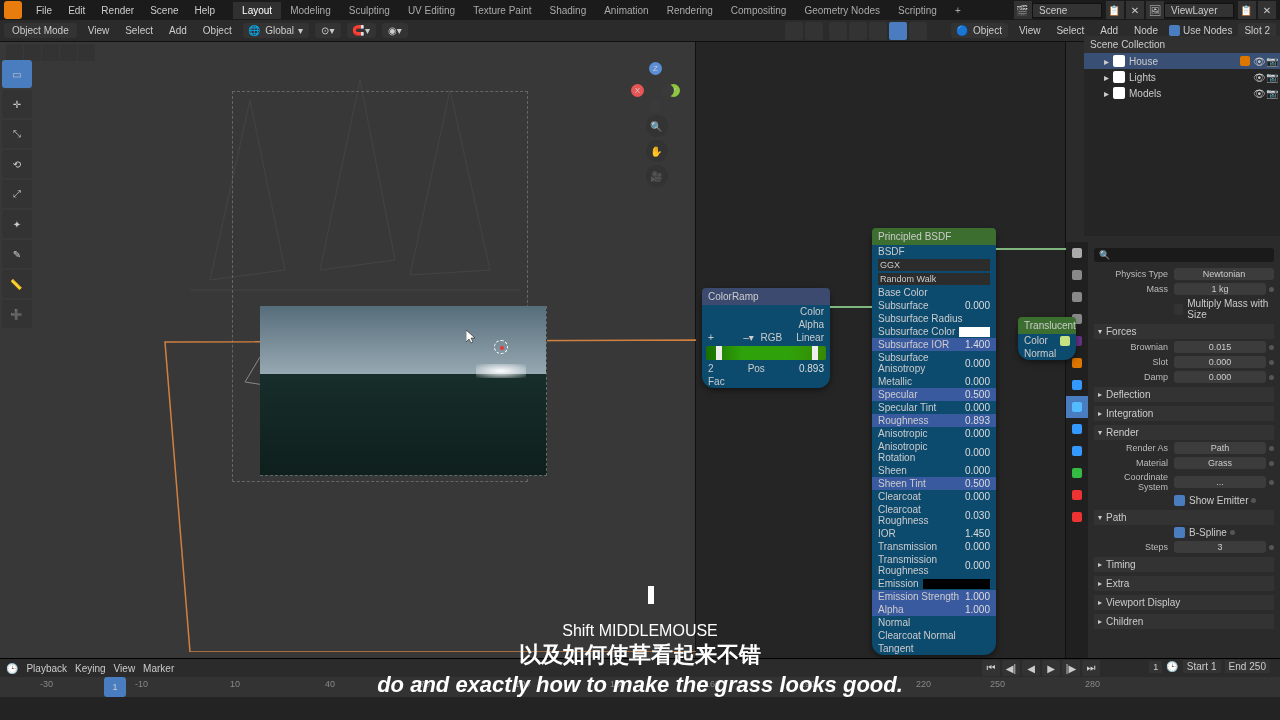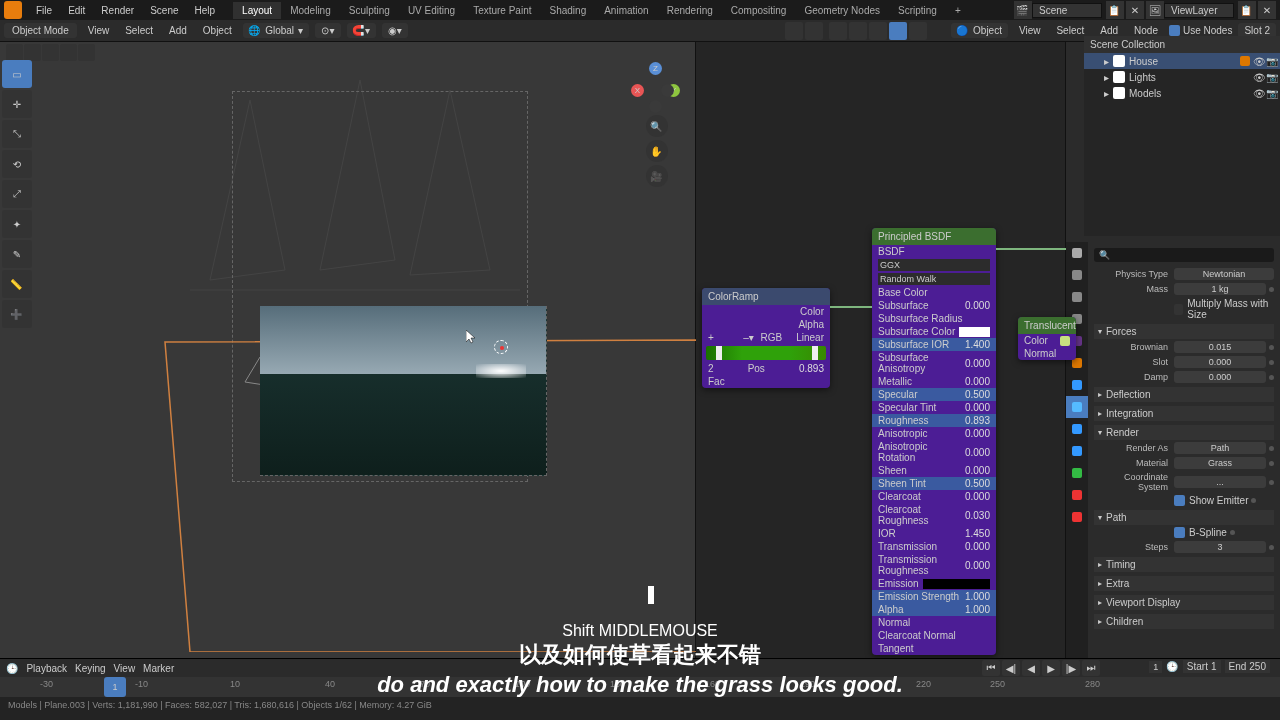--- a/index.html
+++ b/index.html
@@ -64,21 +64,21 @@
   .rendered-img { position: absolute; left: 260px; top: 264px; width: 287px; height: 170px; background: linear-gradient(#1d3836, #0e1f1c); border-bottom: 1px dashed #666; border-right: 1px dashed #666; }
   .rendered-img .sky { position: absolute; top: 0; left: 0; right: 0; height: 40%; background: linear-gradient(#566d7a, #97a9b3); }
   .rendered-img .flare { position: absolute; right: 20px; top: 58px; width: 50px; height: 14px; background: radial-gradient(ellipse, #fff, rgba(255,255,255,0)); }
   .ground-plane { position: absolute; left: 160px; top: 260px; width: 650px; height: 350px; pointer-events: none; }
   .cursor-3d { position: absolute; left: 494px; top: 298px; width: 14px; height: 14px; border: 1px dashed #fff; border-radius: 50%; }
   .cursor-3d::after { content: ""; position: absolute; left: 5px; top: 5px; width: 4px; height: 4px; background: #e33; border-radius: 50%; }
   .dashed-box { position: absolute; left: 232px; top: 49px; width: 296px; height: 391px; border: 1px dashed #666; }
   .mouse-ptr { position: absolute; left: 466px; top: 288px; width: 10px; height: 14px; }
 
   
-  .node { position: absolute; background: #4c1d95; border-radius: 4px; box-shadow: 0 2px 6px rgba(0,0,0,0.5); }
+  .node { position: absolute; background: #0c4a6e; border-radius: 12px; box-shadow: 0 2px 6px rgba(0,0,0,0.5); }
   .node .hdr { padding: 3px 6px; border-radius: 4px 4px 0 0; font-size: 10px; }
   .node.shader .hdr { background: #3b6e2f; }
   .node.conv .hdr { background: #3b4a6e; }
   .node .row { display: flex; align-items: center; padding: 1px 6px; font-size: 9px; min-height: 12px; justify-content: space-between; }
   .node .row.hl2 { background: #3a5aa0; }
   .node .val { color: #ddd; }
   .node select, .node .fake-sel { background: #2c2c2c; border: none; color: #ccc; font-size: 9px; padding: 1px 2px; width: 100%; }
   .node .colorfield { background: #fff; height: 10px; flex: 1; margin-left: 4px; }
   .node .colorfield.dark { background: #000; }
   .node .ramp { height: 14px; background: linear-gradient(to right, #1a6f00, #2fa10a 30%, #2fa10a 70%, #388800); margin: 2px 4px; border-radius: 2px; position: relative; }
@@ -670,19 +670,18 @@
         <div class="tick" style="left: 420px;">70</div>
         <div class="tick" style="left: 515px; font-style: italic;">100</div>
         <div class="tick" style="left: 610px;">130</div>
         <div class="tick" style="left: 705px;">160</div>
         <div class="tick" style="left: 800px;">190</div>
         <div class="tick" style="left: 895px; margin-left: 21px;">220</div>
         <div class="tick" style="left: 990px;">250</div>
         <div class="tick" style="left: 1085px;">280</div>
       </div>
   </div>
-  <div class="status">Models | Plane.003   |  Verts: 1,181,990   |  Faces: 582,027   |  Tris: 1,680,616   |  Objects 1/62   |  Memory: 4.27 GiB</div>
 </div>
 
 <div class="key-ind"></div>
 <div class="subtitle sub1">Shift MIDDLEMOUSE</div>
 <div class="subtitle sub2">以及如何使草看起来不错</div>
 <div class="subtitle sub3">do and exactly how to make the grass looks good.</div>
 
 </body></html>

